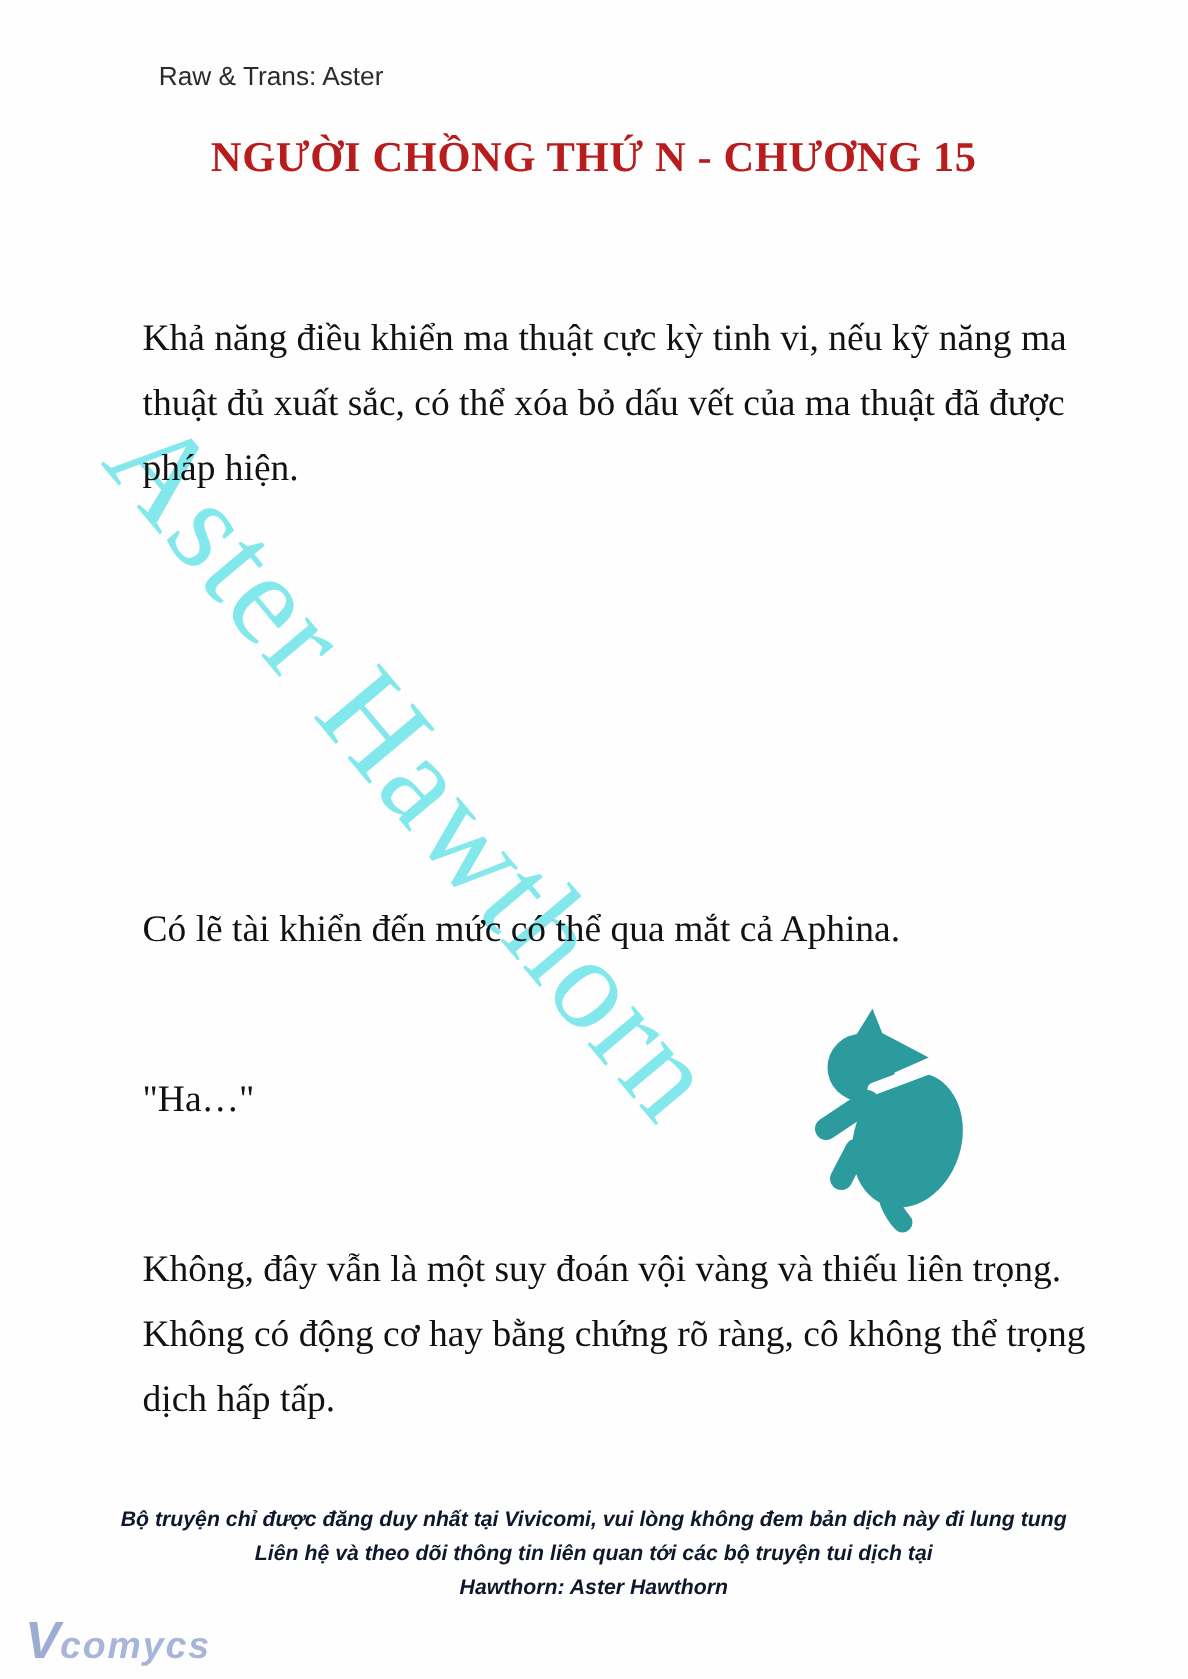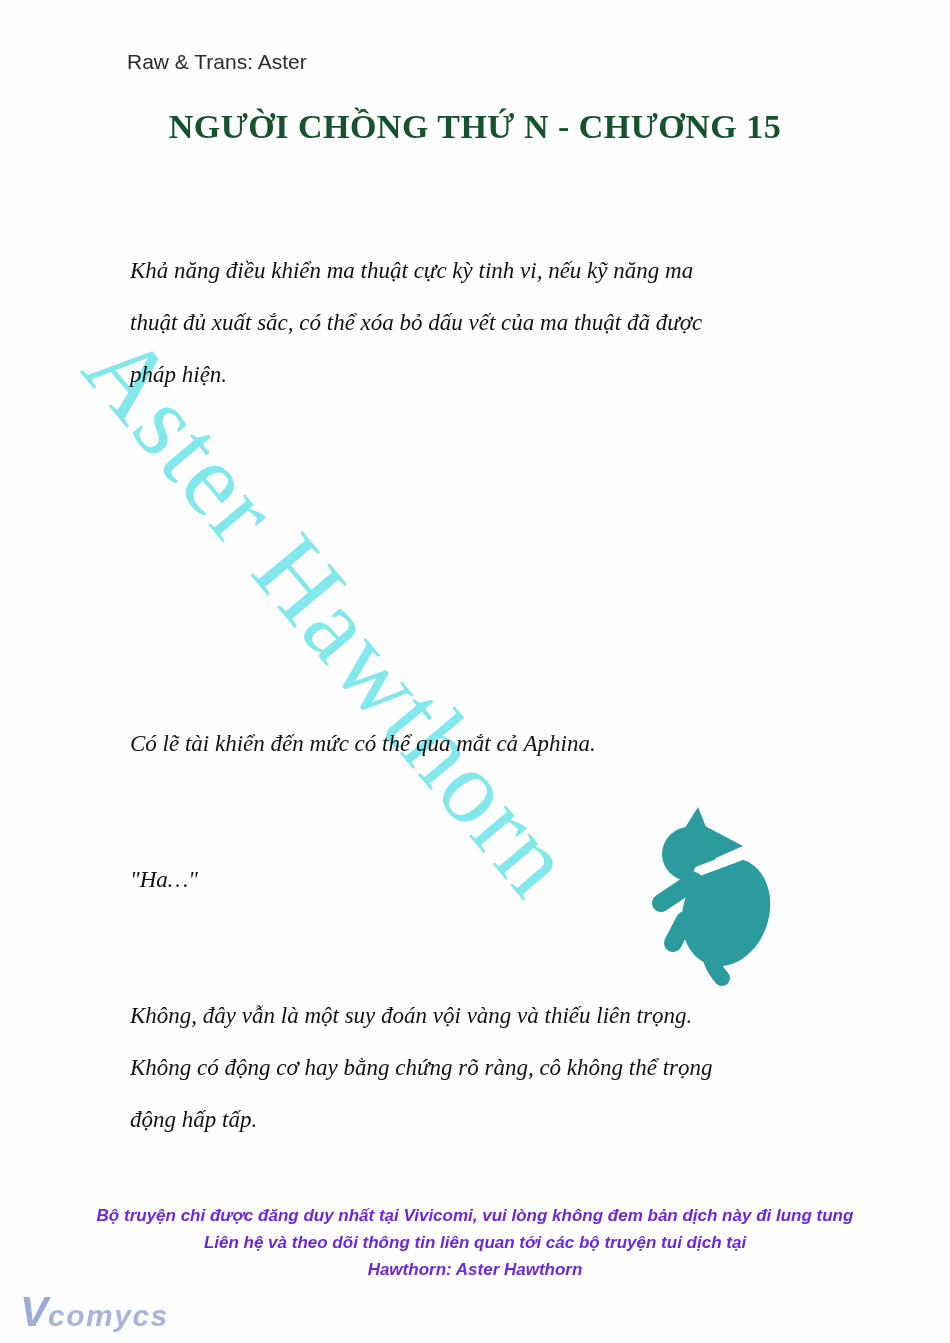--- a/index.html
+++ b/index.html
@@ -9,40 +9,40 @@
     font-family:"Liberation Serif",serif;color:#111;
   }
   .credit{
     position:absolute;left:114px;top:50px;
     font-family:"Liberation Sans",sans-serif;font-size:21px;color:#2b2b2b;
     z-index:3;
     margin-left:13px;
   }
   .title{
     position:absolute;left:0;right:0;top:108px;text-align:center;
-    font-weight:bold;font-size:34px;letter-spacing:.5px;color:#14532d;
+    font-weight:bold;font-size:34px;letter-spacing:.5px;color:#b91c1c;
     z-index:3;white-space:nowrap;
   }
   .watermark{
     position:absolute;left:152px;top:310px;
     font-size:104px;letter-spacing:2px;color:#6ee5e9;opacity:.85;
     transform:rotate(50deg);transform-origin:0 0;white-space:nowrap;
     z-index:1;font-family:"Liberation Serif",serif;
   }
   .para{
-    position:absolute;left:130px;width:740px;
-    font-size:23px;line-height:52px;z-index:2;font-style:italic;
+    position:absolute;left:114px;width:740px;
+    font-size:30px;line-height:52px;z-index:2;
   }
   .para .line{white-space:nowrap;}
   .p0{top:245px;} .p1{top:485px;} .p2{top:718px;} .p3{top:854px;} .p4{top:990px;}
   .cat{position:absolute;left:646px;top:802px;width:132px;height:186px;z-index:2;}
   .footer{
     position:absolute;left:0;right:0;top:1202px;text-align:center;
     font-family:"Liberation Sans",sans-serif;font-style:italic;font-weight:bold;
-    font-size:17px;line-height:27px;color:#6d28d9;z-index:3;
+    font-size:17px;line-height:27px;color:#0f172a;z-index:3;
   }
   .footer .fline{white-space:nowrap;}
   .logo{
     position:absolute;left:20px;top:1288px;z-index:3;
     font-family:"Liberation Sans",sans-serif;font-style:italic;font-weight:bold;
     color:#9faed6;opacity:.9;white-space:nowrap;
   }
   .logo-v{font-size:42px;color:#93a4d0;}
   .logo-rest{font-size:30px;letter-spacing:1.5px;text-align:right;}
 </style>
@@ -68,21 +68,21 @@
     <div class="line">Có lẽ tài khiển đến mức có thể qua mắt cả Aphina.</div>
   </div>
 
   <div class="para p3">
     <div class="line">"Ha…"</div>
   </div>
 
   <div class="para p4">
     <div class="line">Không, đây vẫn là một suy đoán vội vàng và thiếu liên trọng.</div>
     <div class="line">Không có động cơ hay bằng chứng rõ ràng, cô không thể trọng</div>
-    <div class="line">động hấp tấp.</div>
+    <div class="line">dịch hấp tấp.</div>
   </div>
 
   <svg class="cat" viewBox="0 0 132 186" xmlns="http://www.w3.org/2000/svg">
 
     <ellipse cx="80" cy="110" rx="43" ry="55" fill="#2b9b9d" transform="rotate(18 80 110)"></ellipse>
 
     <circle cx="43" cy="52" r="27" fill="#2b9b9d"></circle>
 
     <polygon points="52,5 34,34 62,30" fill="#2b9b9d"></polygon>
 

